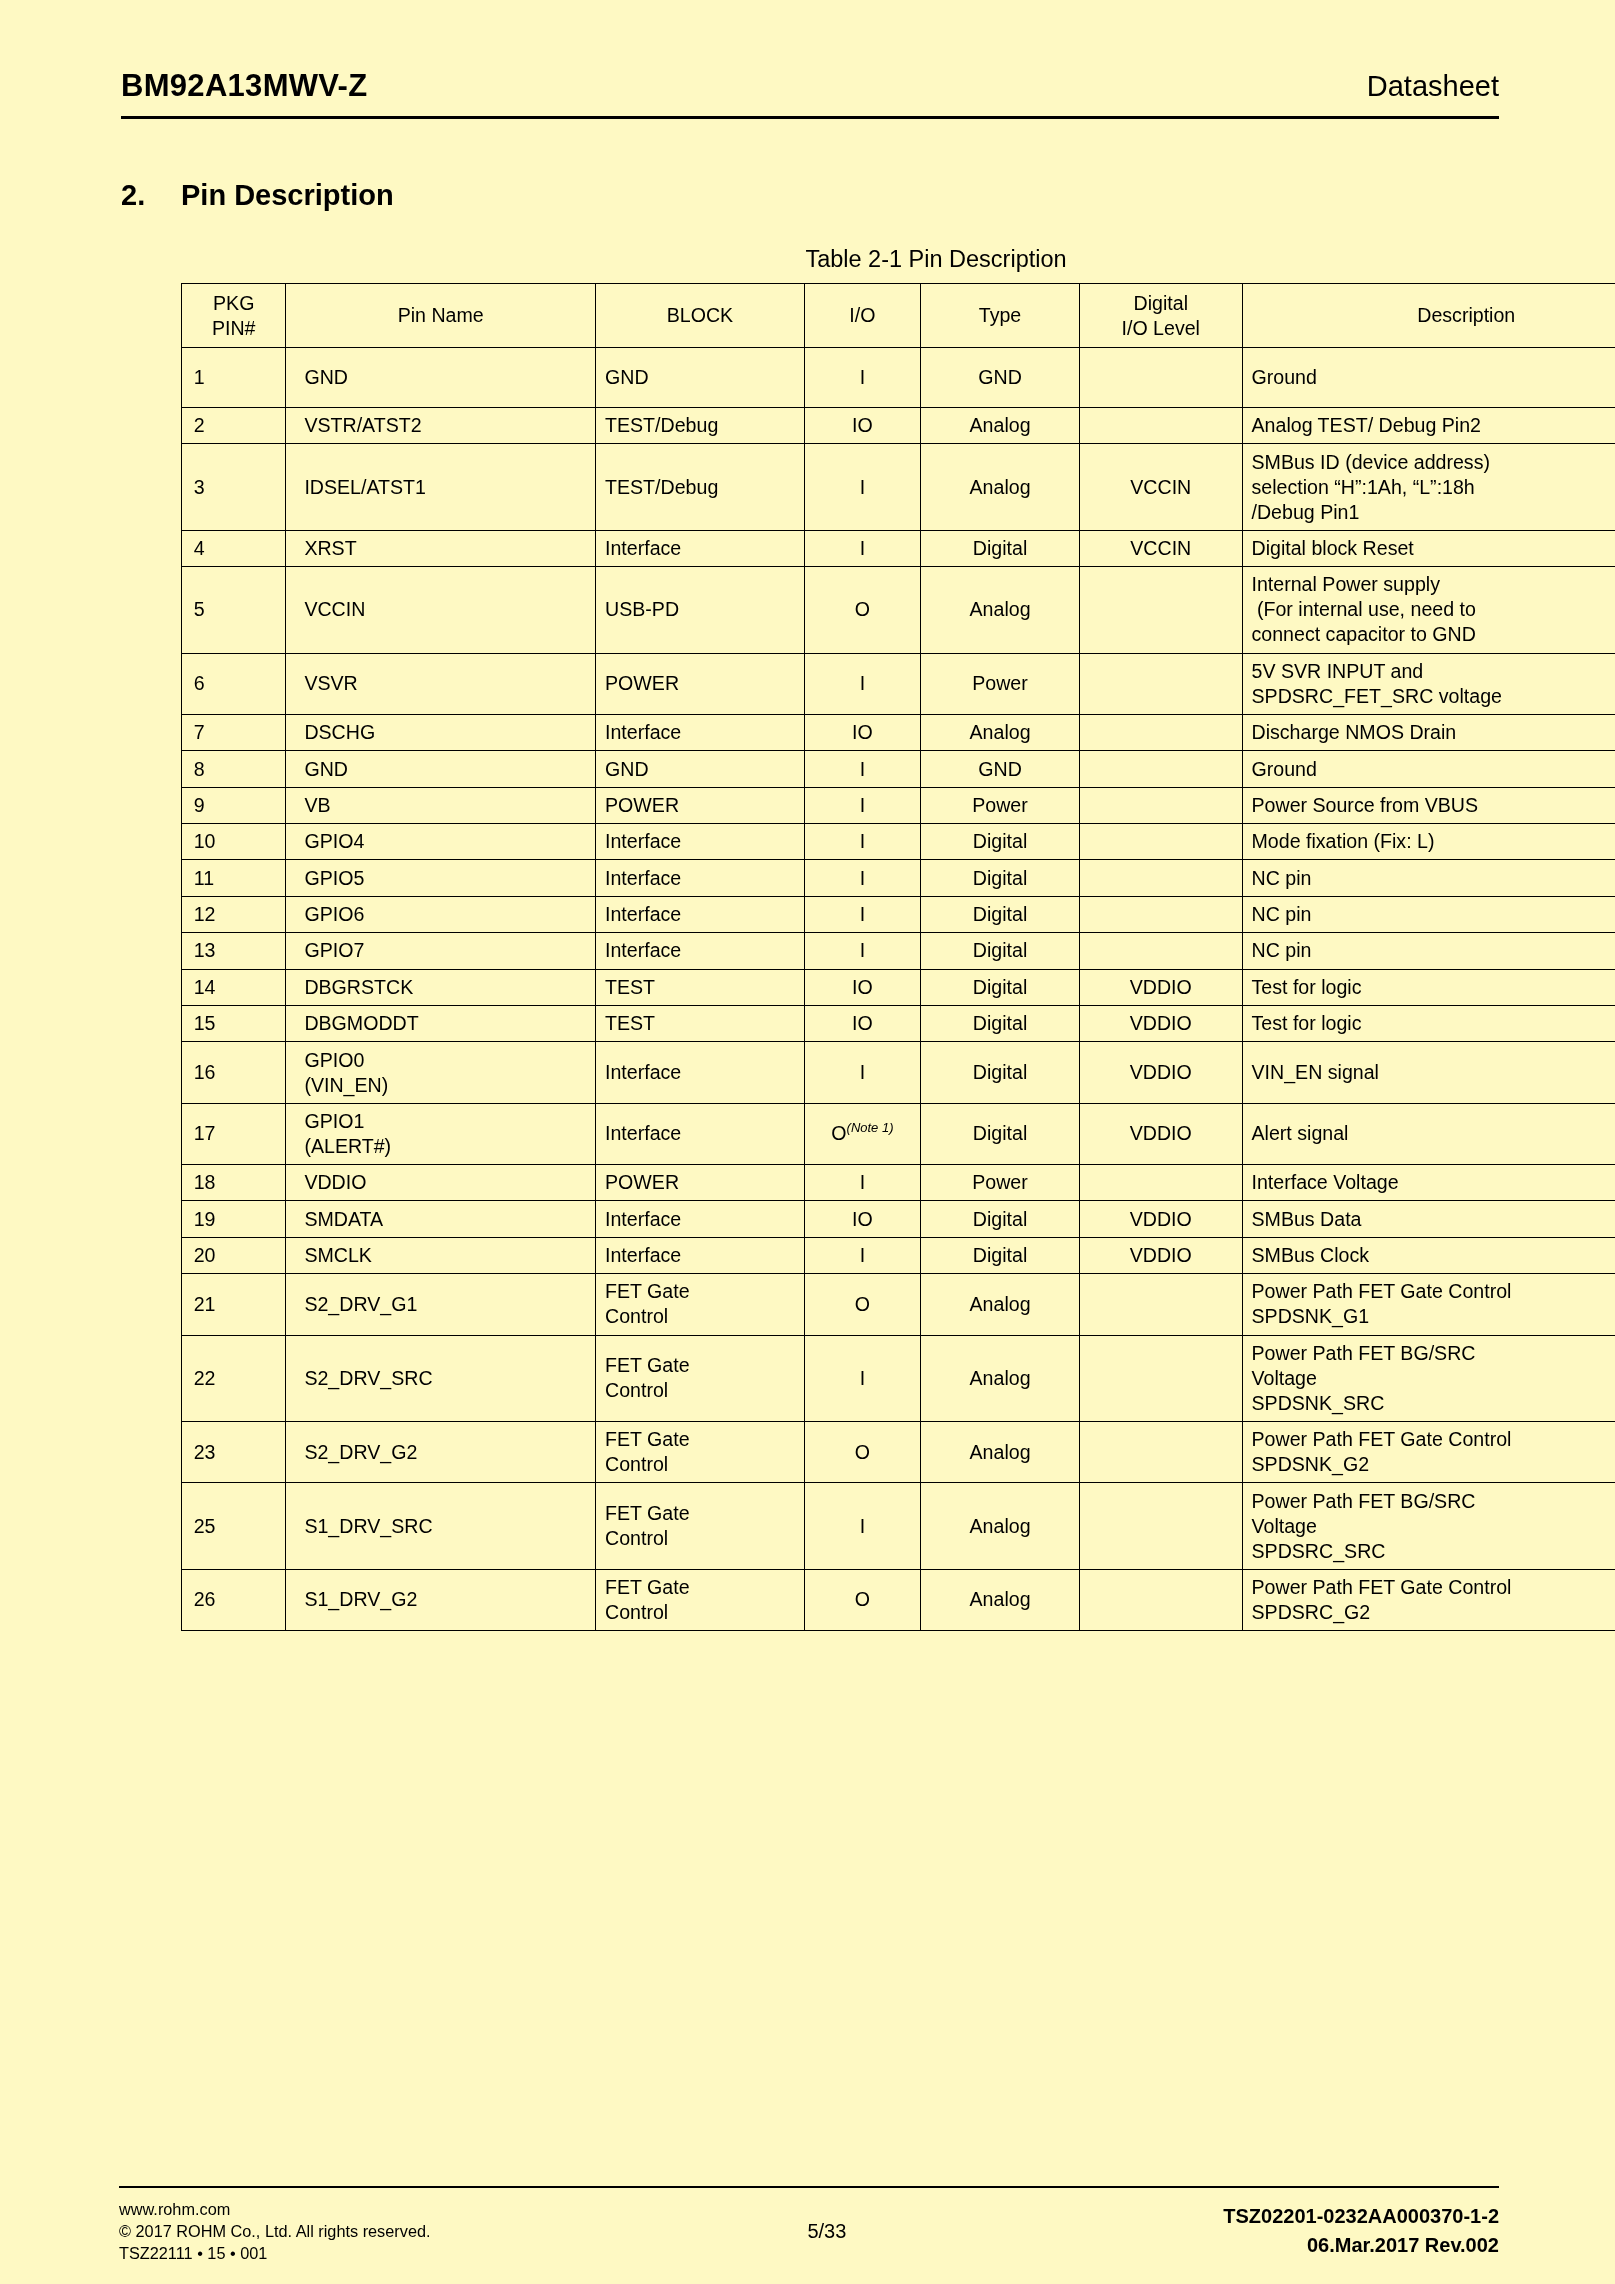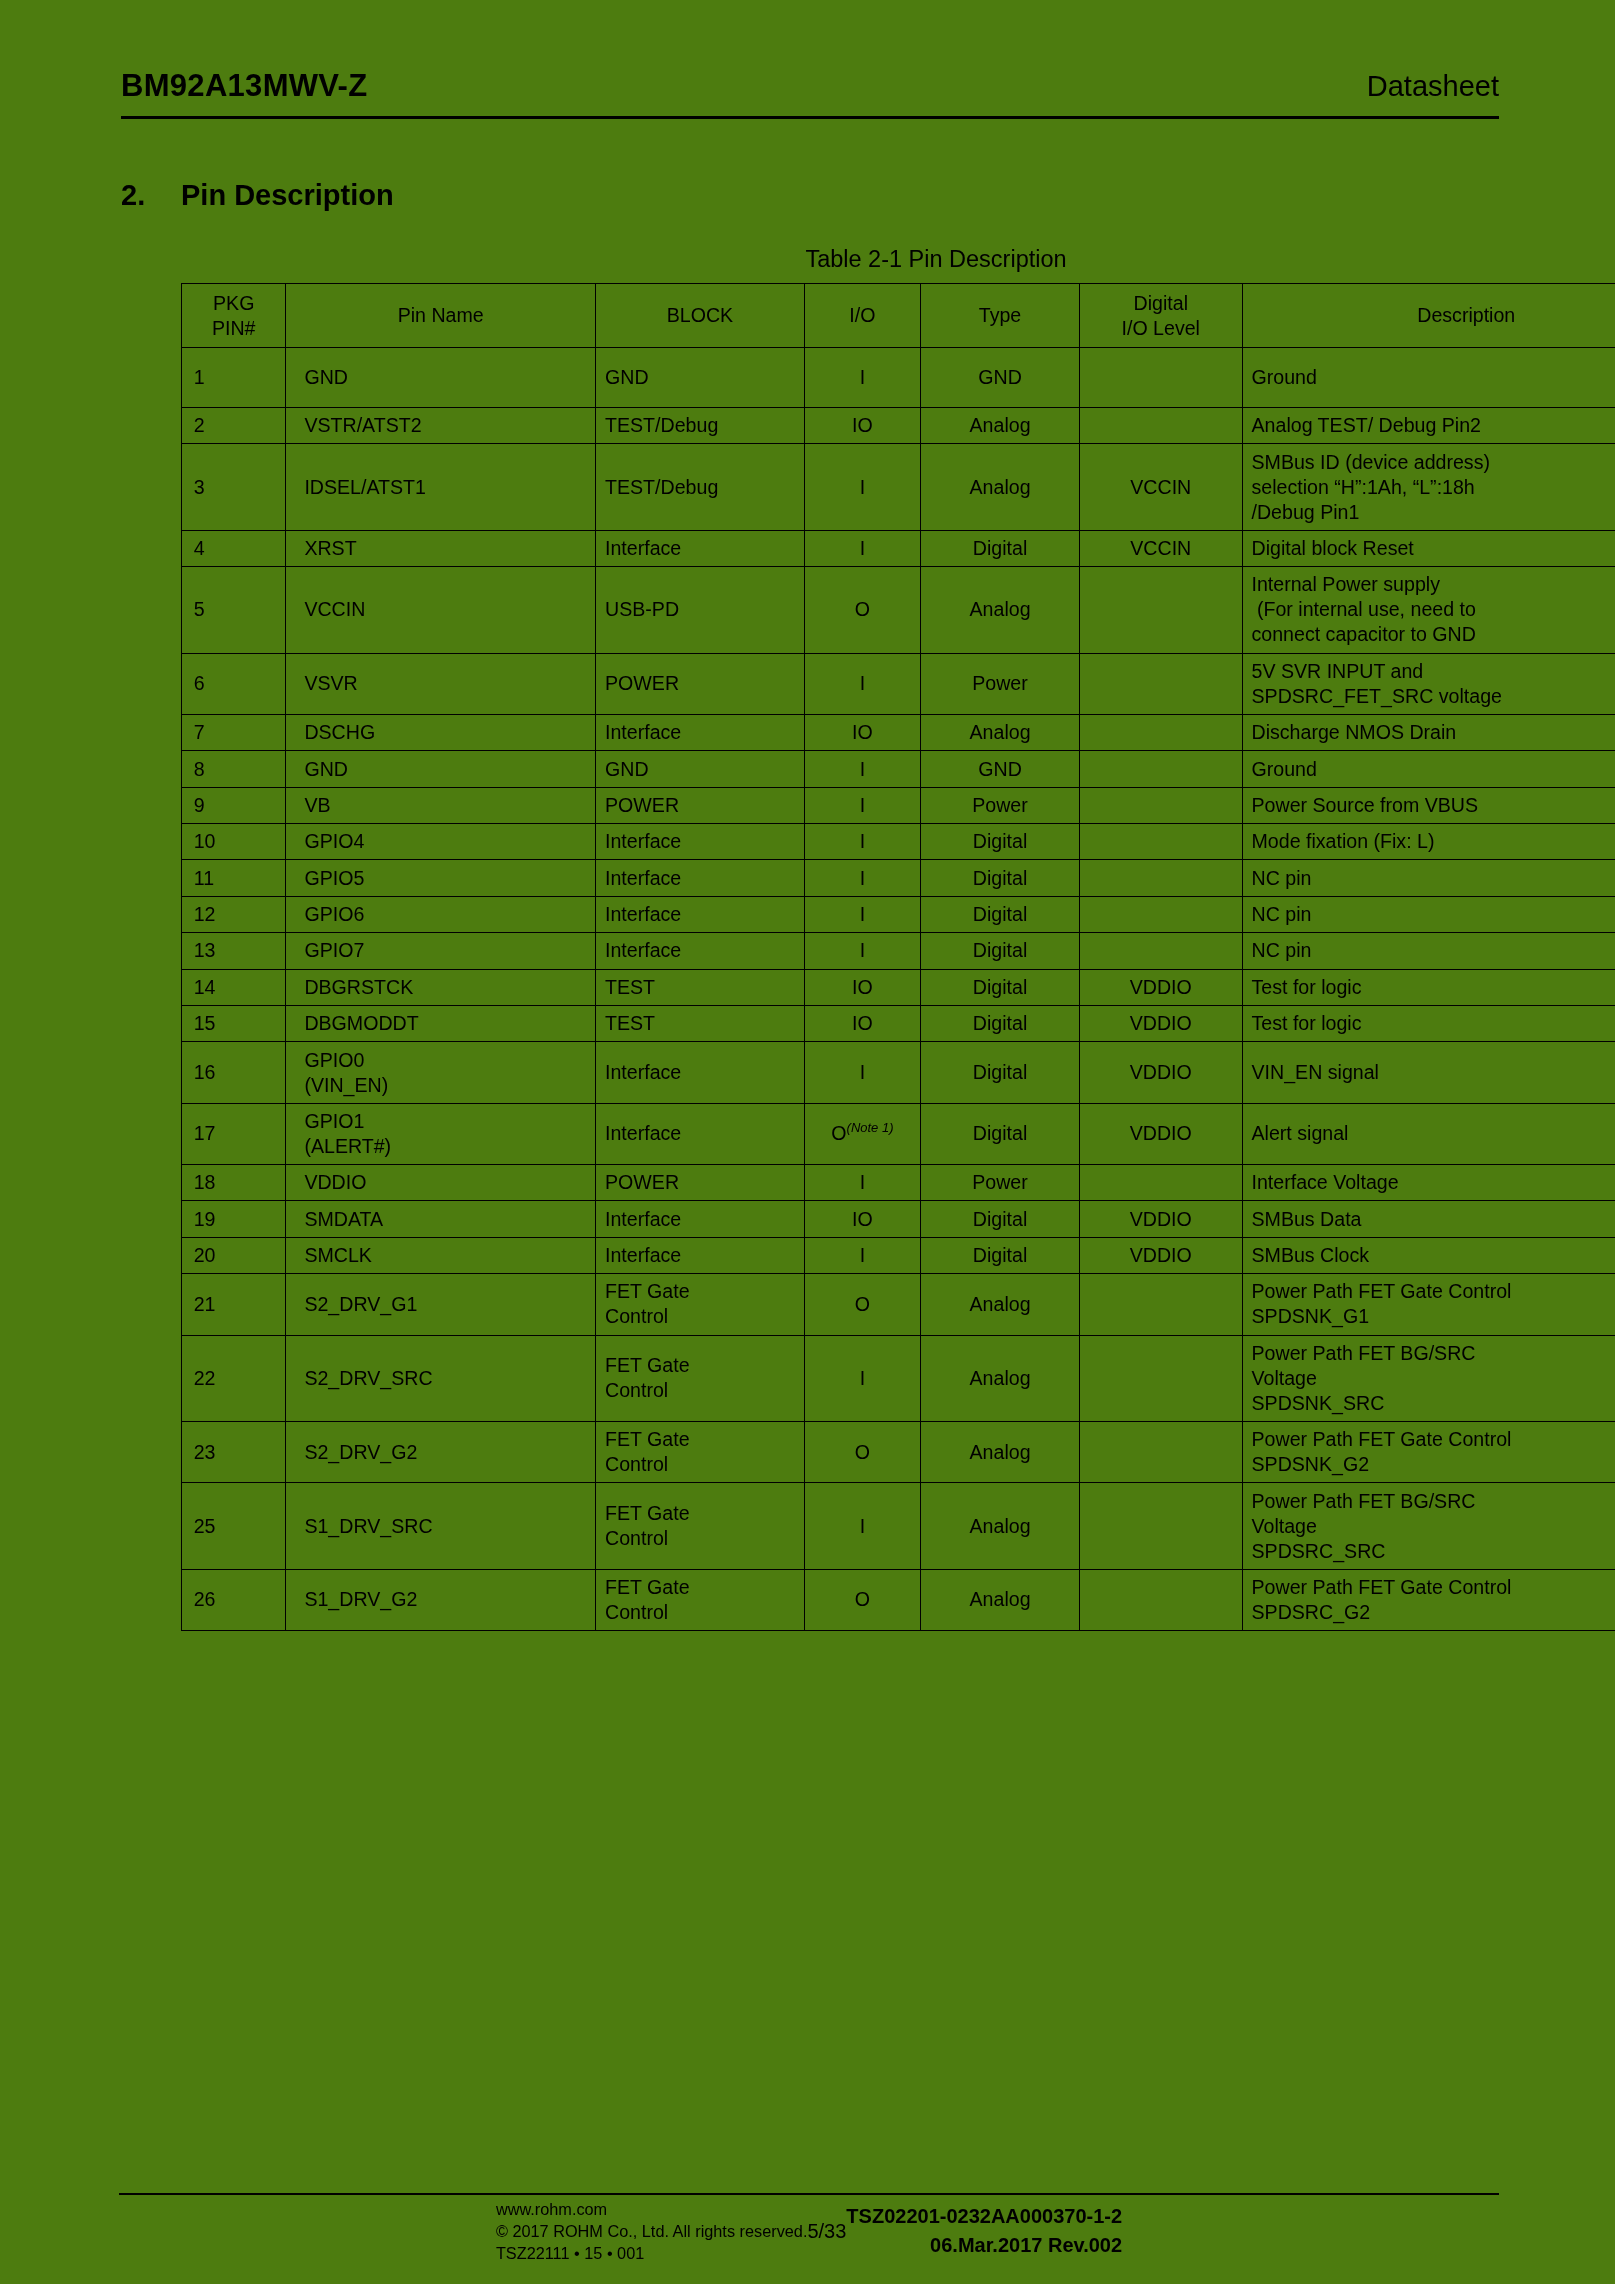--- a/index.html
+++ b/index.html
@@ -3,21 +3,21 @@
 <meta charset="utf-8">
 <style>
   * { margin: 0; padding: 0; box-sizing: border-box; }
   html, body { background: #ffffff; }
   body {
     width: 1616px; height: 2284px;
     font-family: "Liberation Sans", sans-serif;
     color: #000;
     overflow: hidden;
   }
-  .page { position: relative; width: 1616px; height: 2284px; padding: 68px 117px 0 121px; background: #4d7c0f; }
+  .page { position: relative; width: 1616px; height: 2284px; padding: 68px 117px 0 121px; background: #fef9c3; }
 
   .header { display: flex; justify-content: space-between; align-items: baseline; }
   .doc-title { font-size: 31px; font-weight: bold; letter-spacing: 0.3px; }
   .doc-type  { font-size: 29px; font-weight: normal; }
   .header-rule { border-bottom: 3.3px solid #000; margin-top: 11.7px; }
 
   .section-heading { margin-top: 60px; font-size: 29px; font-weight: bold; }
   .sec-num { display: inline-block; width: 60px; }
 
   .table-wrap { margin-left: 60px; width: 1510px; }
@@ -39,22 +39,22 @@
   td.col-io, td.col-type, td.col-level { text-align: center; padding-left: 2.6px; padding-right: 2.6px; }
   td.col-desc  { padding-left: 9px; }
   tbody tr:first-child td { padding-top: 17px; padding-bottom: 17px; }
   sup.io-note { font-size: 13px; font-style: italic; line-height: 0; }
 
   .footnote { font-size: 16.3px; margin-top: 6.5px; padding-left: 1.3px; }
   .footnote-label { font-style: italic; }
 
   .footer {
     position: absolute; left: 119px; right: 117px; bottom: 19.6px;
-    border-top: 2.6px solid #000; padding-top: 3px;
-    display: flex; justify-content: center; align-items: center;
+    border-top: 2.6px solid #000; padding-top: 10px;
+    display: flex; justify-content: space-between; align-items: center;
   }
   .footer-left  { font-size: 16.3px; line-height: 22px; }
   .footer-center { font-size: 20px; align-self: center; }
   .footer-right { font-size: 20px; font-weight: bold; text-align: right; line-height: 29px; }
 </style>
 </head>
 <body>
 
 <div class="page">
 

